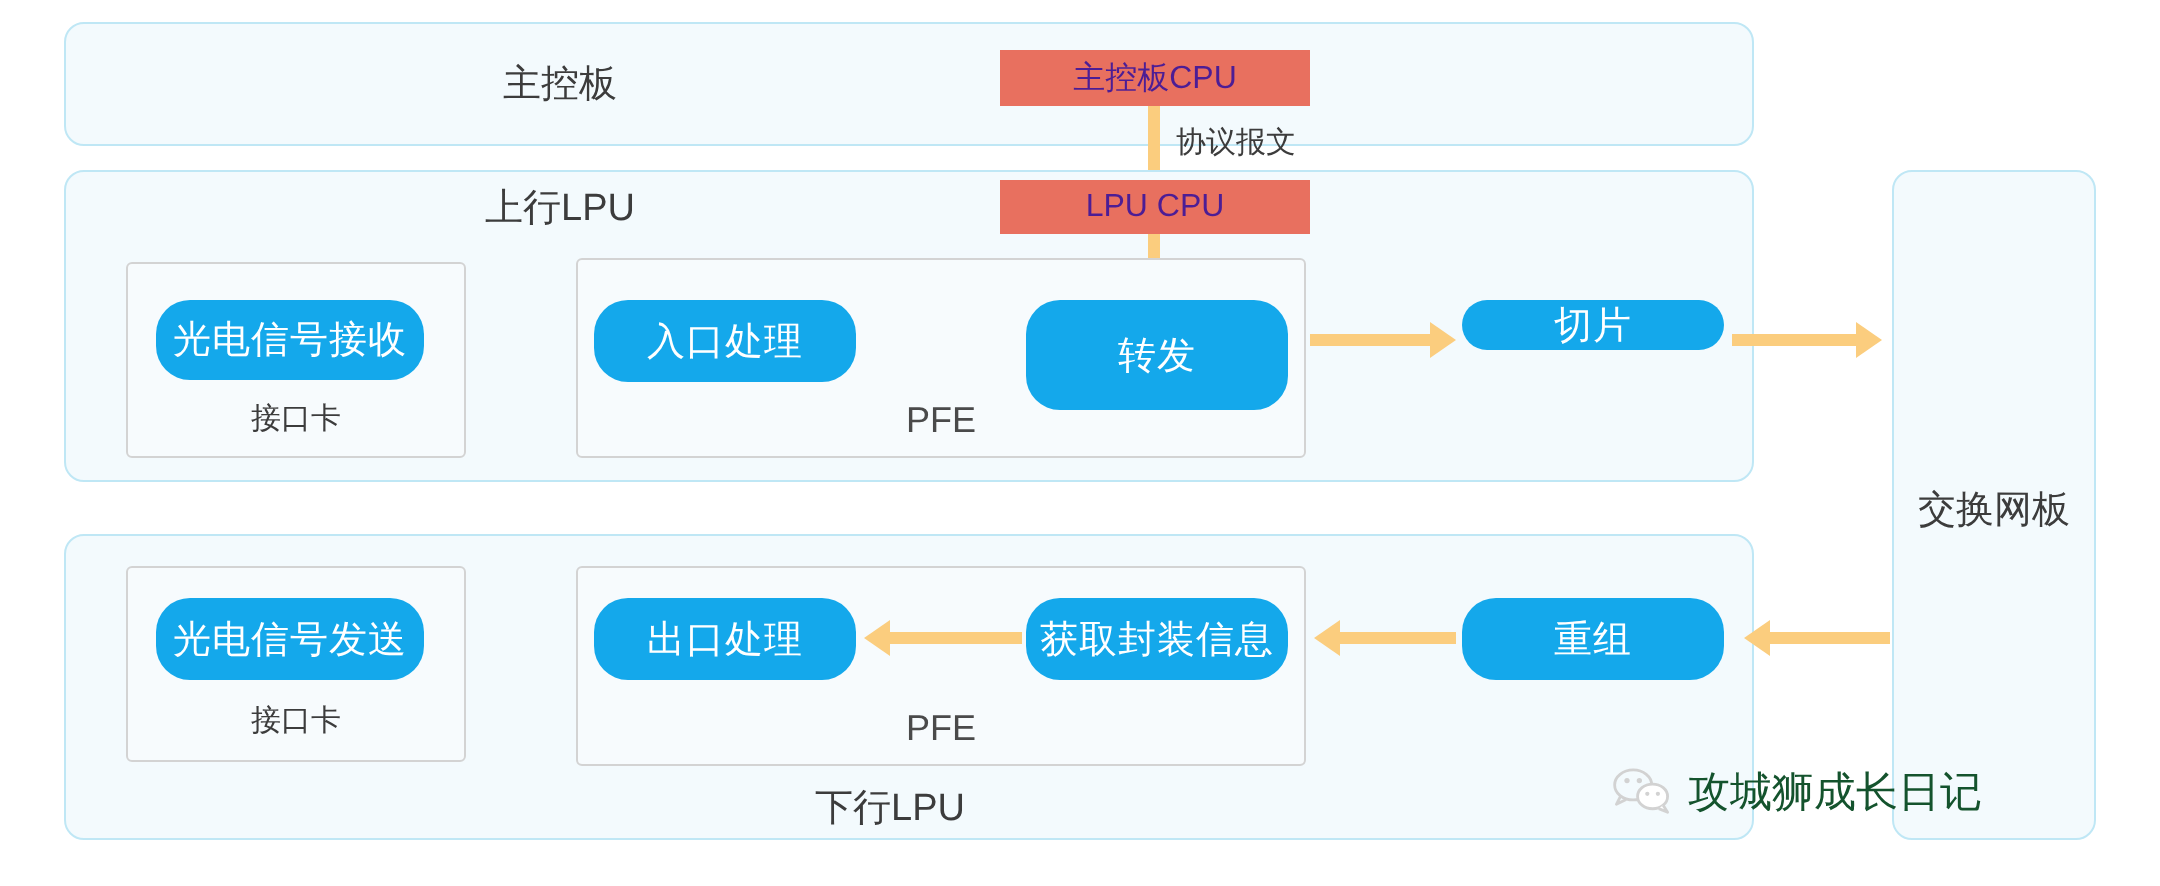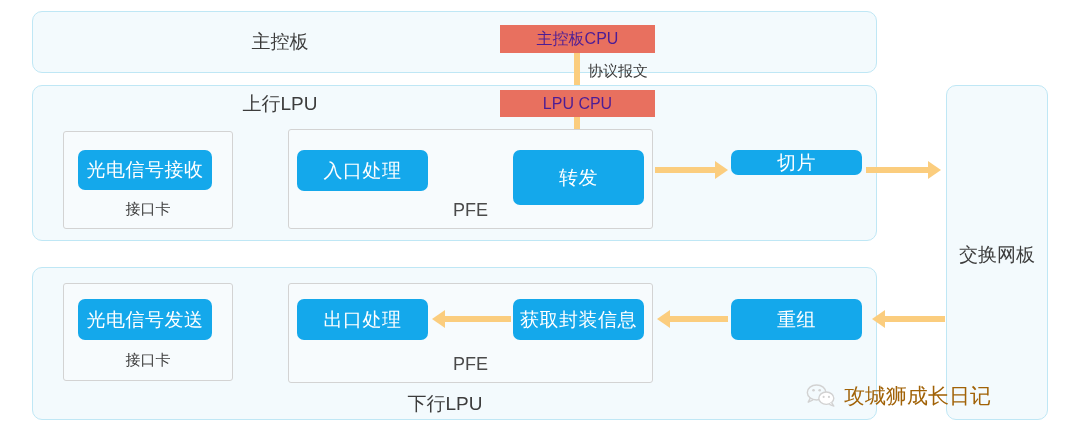--- a/index.html
+++ b/index.html
@@ -17,21 +17,21 @@
   }
   
   .subpanel{
     background:#f7fbfd;
     border:1px solid #d3d3d3;
     border-radius:3px;
   }
   
   .bluebox{
     background:#14a8eb;
-    border-radius:7px;
+    border-radius:17px;
     color:#ffffff;
     display:flex;align-items:center;justify-content:center;
     font-size:19px;
     letter-spacing:.5px;
     white-space:nowrap;
   }
   
   .cpubox{
     background:#e8705f;
     color:#4c1d95;
@@ -53,21 +53,21 @@
   .arrow-line-h{background:#fbcd7e;height:6px;}
   .arrow-line-v{background:#fbcd7e;width:6px;}
   .arrow-head{width:0;height:0;}
   .head-right{border-top:9px solid transparent;border-bottom:9px solid transparent;border-left:13px solid #fbcd7e;}
   .head-left{border-top:9px solid transparent;border-bottom:9px solid transparent;border-right:13px solid #fbcd7e;}
   .head-down{border-left:9px solid transparent;border-right:9px solid transparent;border-top:13px solid #fbcd7e;}
 
   
   .watermark{
     display:flex;align-items:center;gap:8px;
-    color:#a16207;font-size:21px;white-space:nowrap;
+    color:#14532d;font-size:21px;white-space:nowrap;
     font-family:"Liberation Serif","DejaVu Serif",serif;
   }
   .wm-icon{width:30px;height:26px;flex:0 0 auto;}
 </style>
 </head>
 <body>
 
 <div id="canvas">
 
   <div class="abs panel" style="left:32px;top:11px;width:845px;height:62px;"></div>

